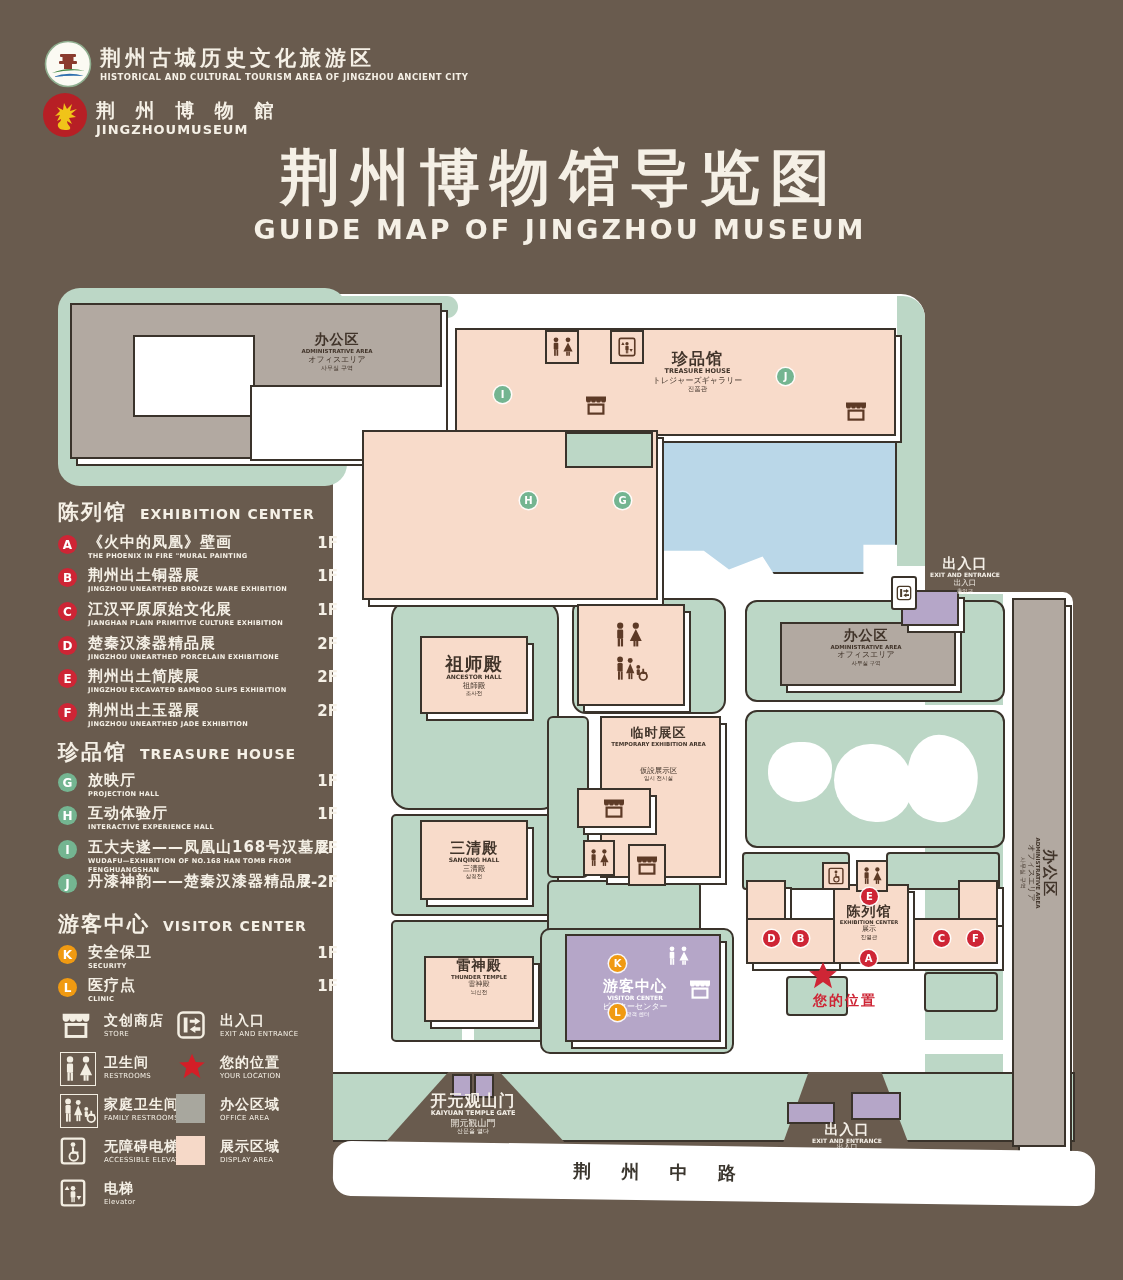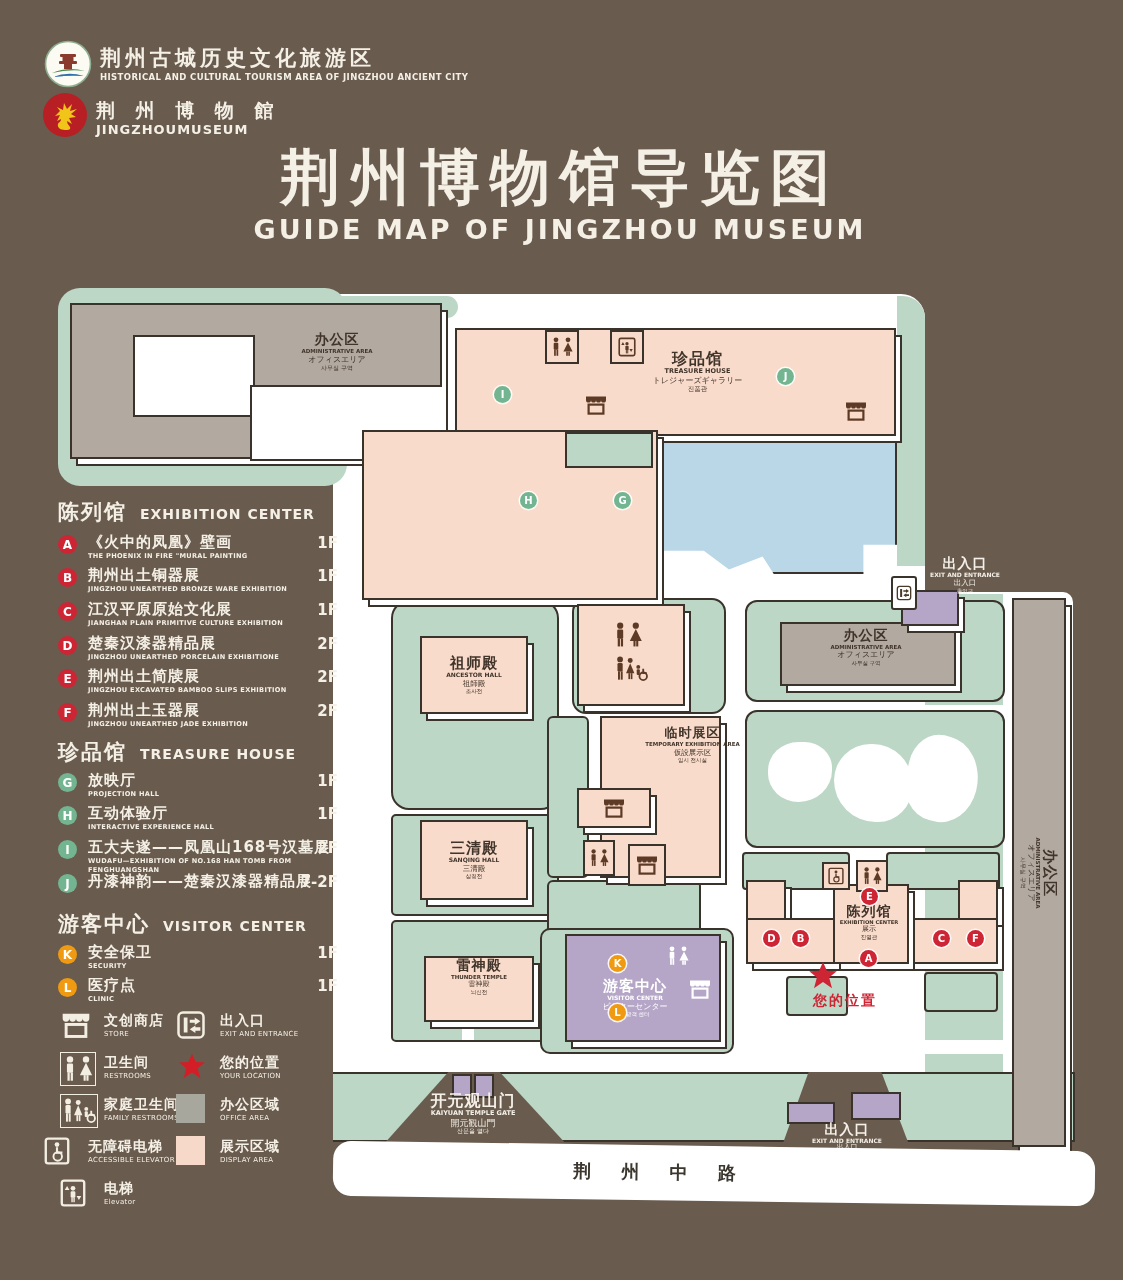--- a/index.html
+++ b/index.html
@@ -210,24 +210,24 @@
       <use href="#i-wc"></use>
     </svg>
 </div>
 <div class="abs" style="left:614px;top:656px;color:#5d3a26">
   <svg class="ic" width="34" height="26">
       <use href="#i-fam"></use>
     </svg>
 </div>
 
 <div class="abs pink b" style="left:600px;top:716px;width:117px;height:158px"></div>
-<div class="abs stack" style="left:636px;top:726px;width:113px">
+<div class="abs stack" style="left:602px;top:726px;width:113px">
   <div class="zh" style="font-size:13px">临时展区</div>
   <div class="tiny" style="font-size:5.5px">TEMPORARY EXHIBITION AREA</div>
-  <div style="font-size:7.5px;margin-top:2px">仮設展示区</div>
+  <div style="font-size:7.5px;margin-top:20px">仮設展示区</div>
   <div style="font-size:5.5px">임시 전시실</div>
 </div>
 <div class="abs pink b" style="left:577px;top:788px;width:70px;height:36px;display:flex;align-items:center;justify-content:center;color:#5d3a26">
   <svg class="ic" width="24" height="22">
       <use href="#i-store"></use>
     </svg>
 </div>
 <div class="abs pink bd" style="left:583px;top:840px;width:28px;height:32px;display:flex;align-items:center;justify-content:center;color:#5d3a26">
   <svg class="ic" width="22" height="18">
       <use href="#i-wc"></use>
@@ -306,21 +306,21 @@
     </svg>
 </div>
 <div class="abs stack" style="left:580px;top:978px;width:110px">
   <div class="zh" style="font-size:15px;color:#fff">游客中心</div>
   <div class="tiny" style="font-size:6px;color:#fff">VISITOR CENTER</div>
   <div style="font-size:8px;color:#fff;margin-top:1px">ビジターセンター</div>
   <div style="font-size:5.5px;color:#fff">관광객 센터</div>
 </div>
 
 <div class="abs pink b stack" style="left:420px;top:636px;width:104px;height:74px;justify-content:center">
-  <div class="zh" style="font-size:15px">祖师殿</div>
+  <div class="zh" style="font-size:18px">祖师殿</div>
   <div class="tiny" style="font-size:6px">ANCESTOR HALL</div>
   <div style="font-size:7.5px;margin-top:1px">祖師殿</div>
   <div style="font-size:5.5px">조사전</div>
 </div>
 <div class="abs pink b stack" style="left:420px;top:820px;width:104px;height:76px;justify-content:center">
   <div class="zh" style="font-size:15px">三清殿</div>
   <div class="tiny" style="font-size:6px">SANQING HALL</div>
   <div style="font-size:7.5px;margin-top:1px">三清殿</div>
   <div style="font-size:5.5px">삼청전</div>
 </div>
@@ -484,21 +484,21 @@
       <use href="#i-fam"></use>
     </svg>
   <span class="nm">家庭卫生间</span>
   <span class="en">FAMILY RESTROOMS</span>
 </div>
 <div class="sym" style="left:176px;top:1094px">
   <div class="swatch" style="background:#a8a79e"></div>
   <span class="nm">办公区域</span>
   <span class="en">OFFICE AREA</span>
 </div>
-<div class="sym" style="left:44px;top:1136px">
+<div class="sym" style="left:60px;top:1136px">
   <svg class="ic" width="26" height="30" style="color:#f3eee2">
       <use href="#i-acc"></use>
     </svg>
   <span class="nm">无障碍电梯</span>
   <span class="en">ACCESSIBLE ELEVATOR</span>
 </div>
 <div class="sym" style="left:176px;top:1136px">
   <div class="swatch" style="background:#f6d9c8"></div>
   <span class="nm">展示区域</span>
   <span class="en">DISPLAY AREA</span>

